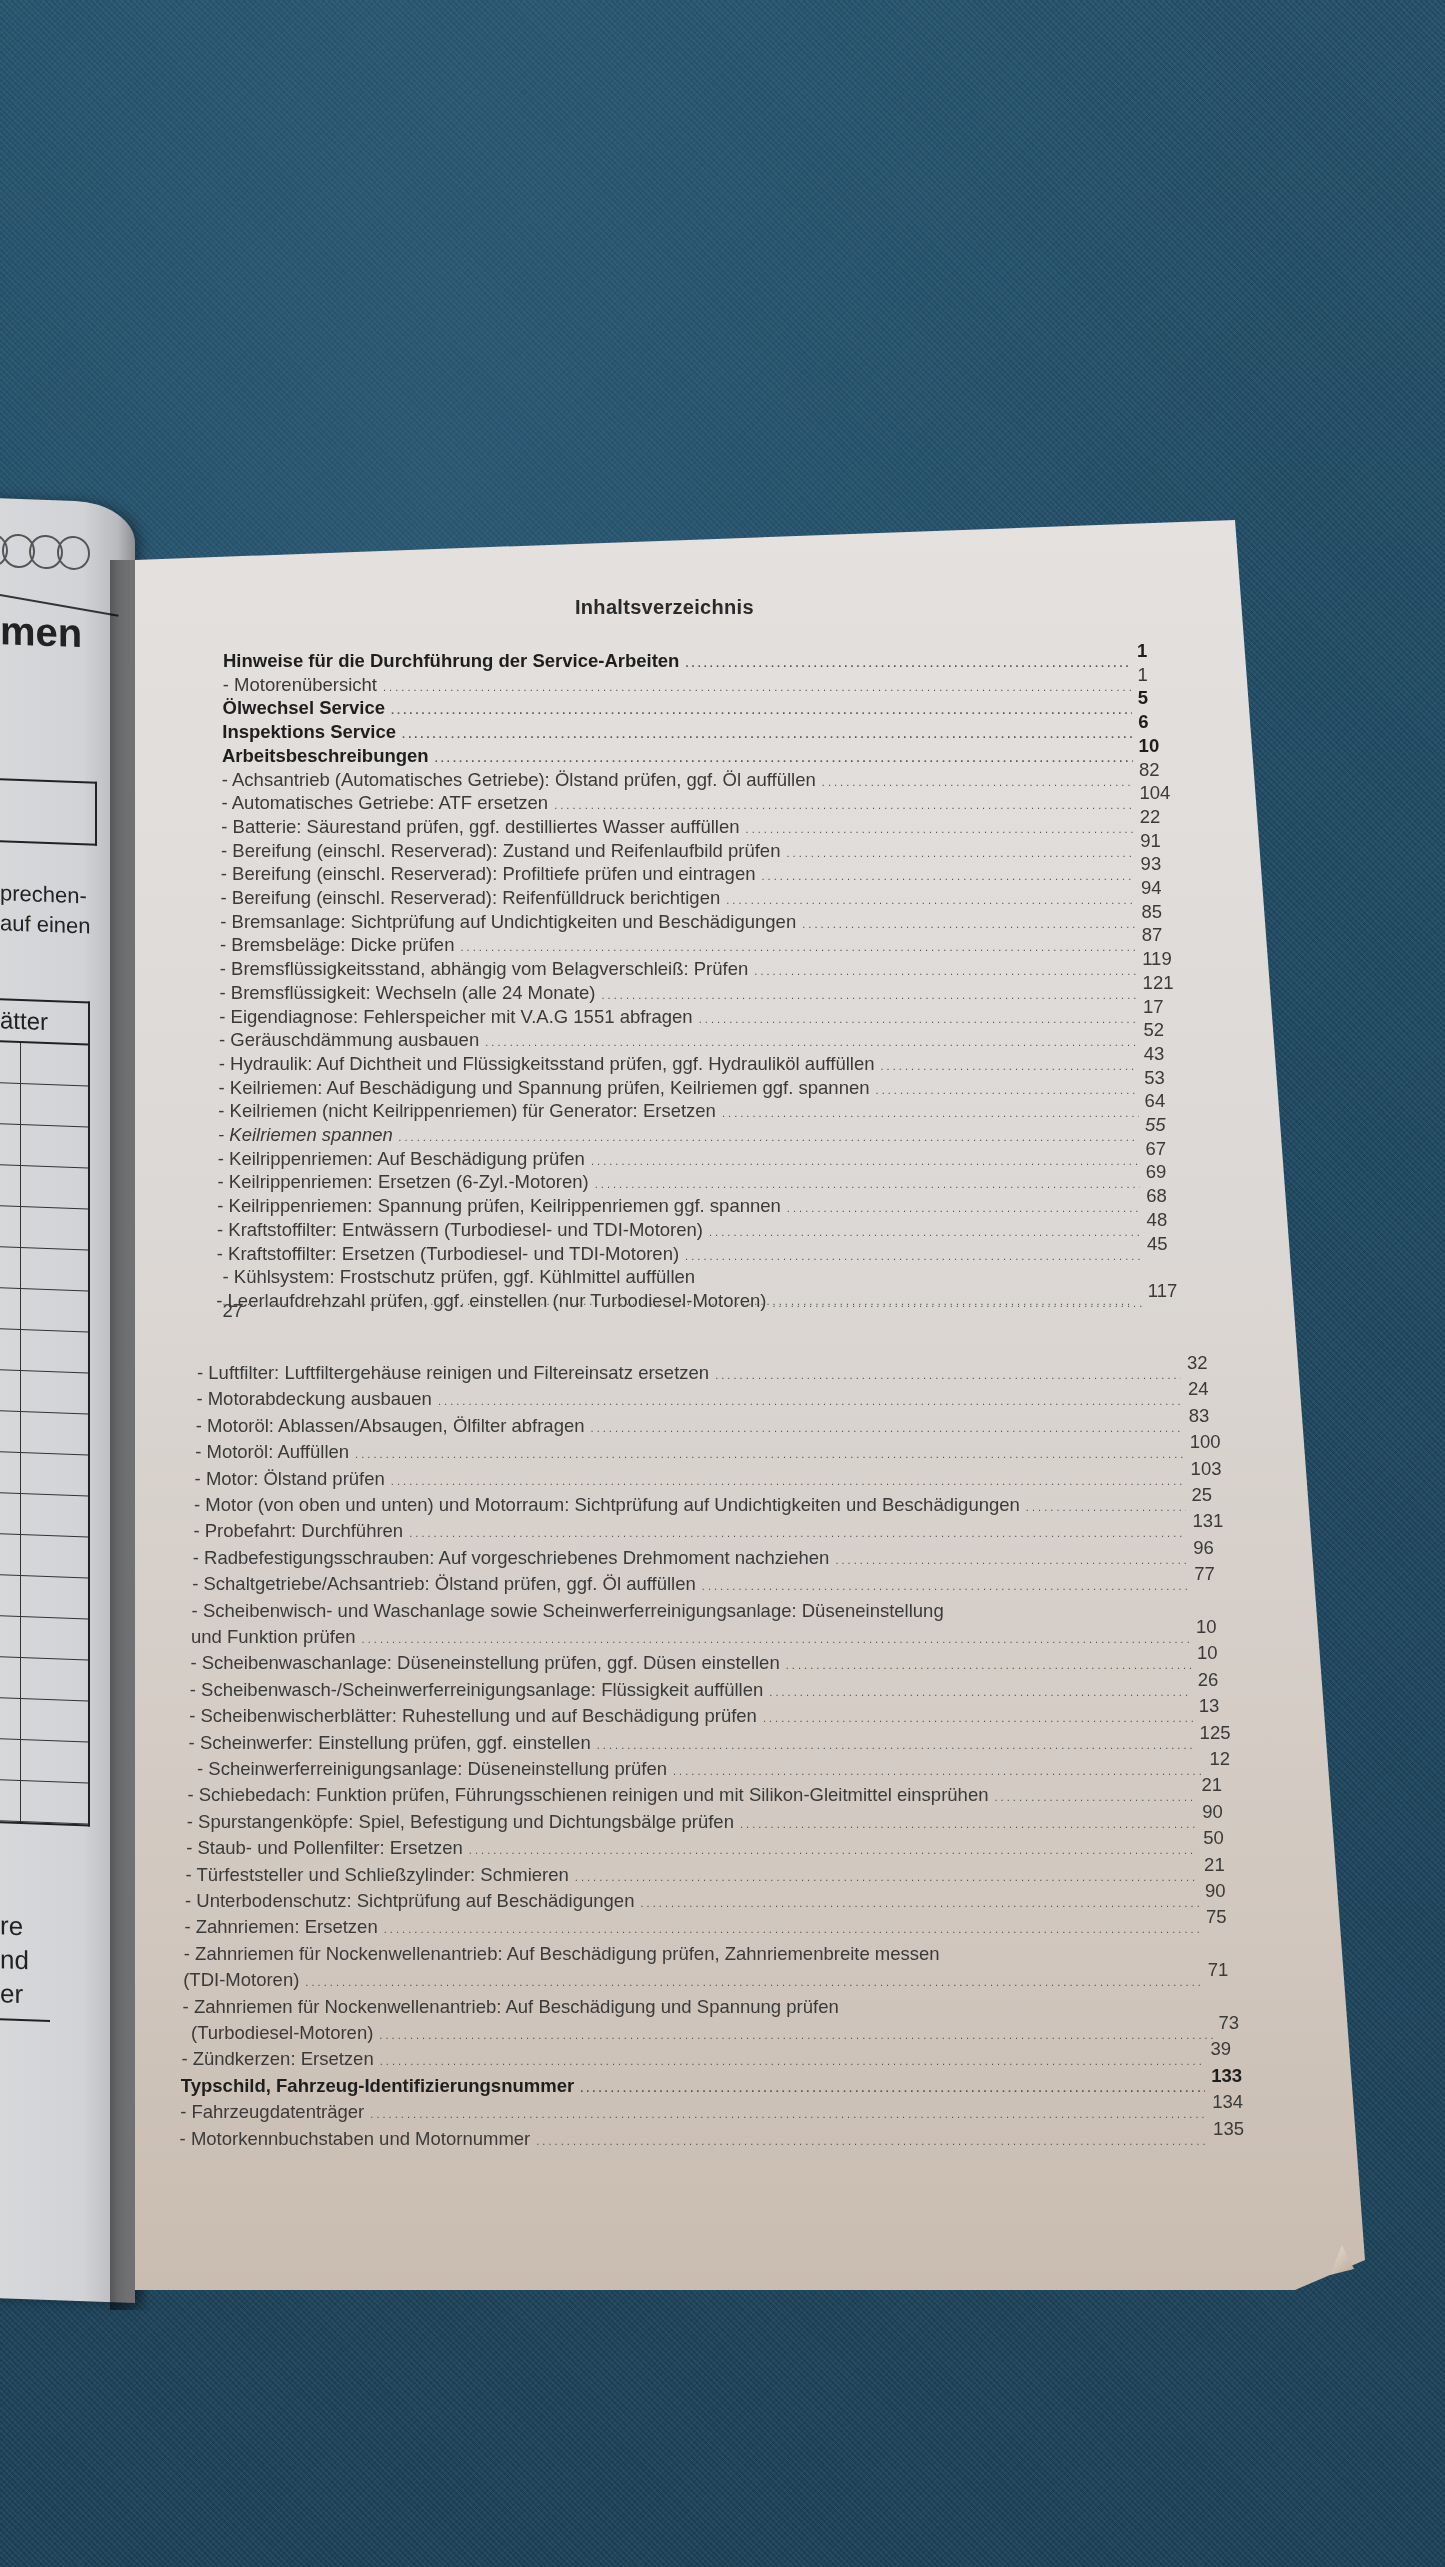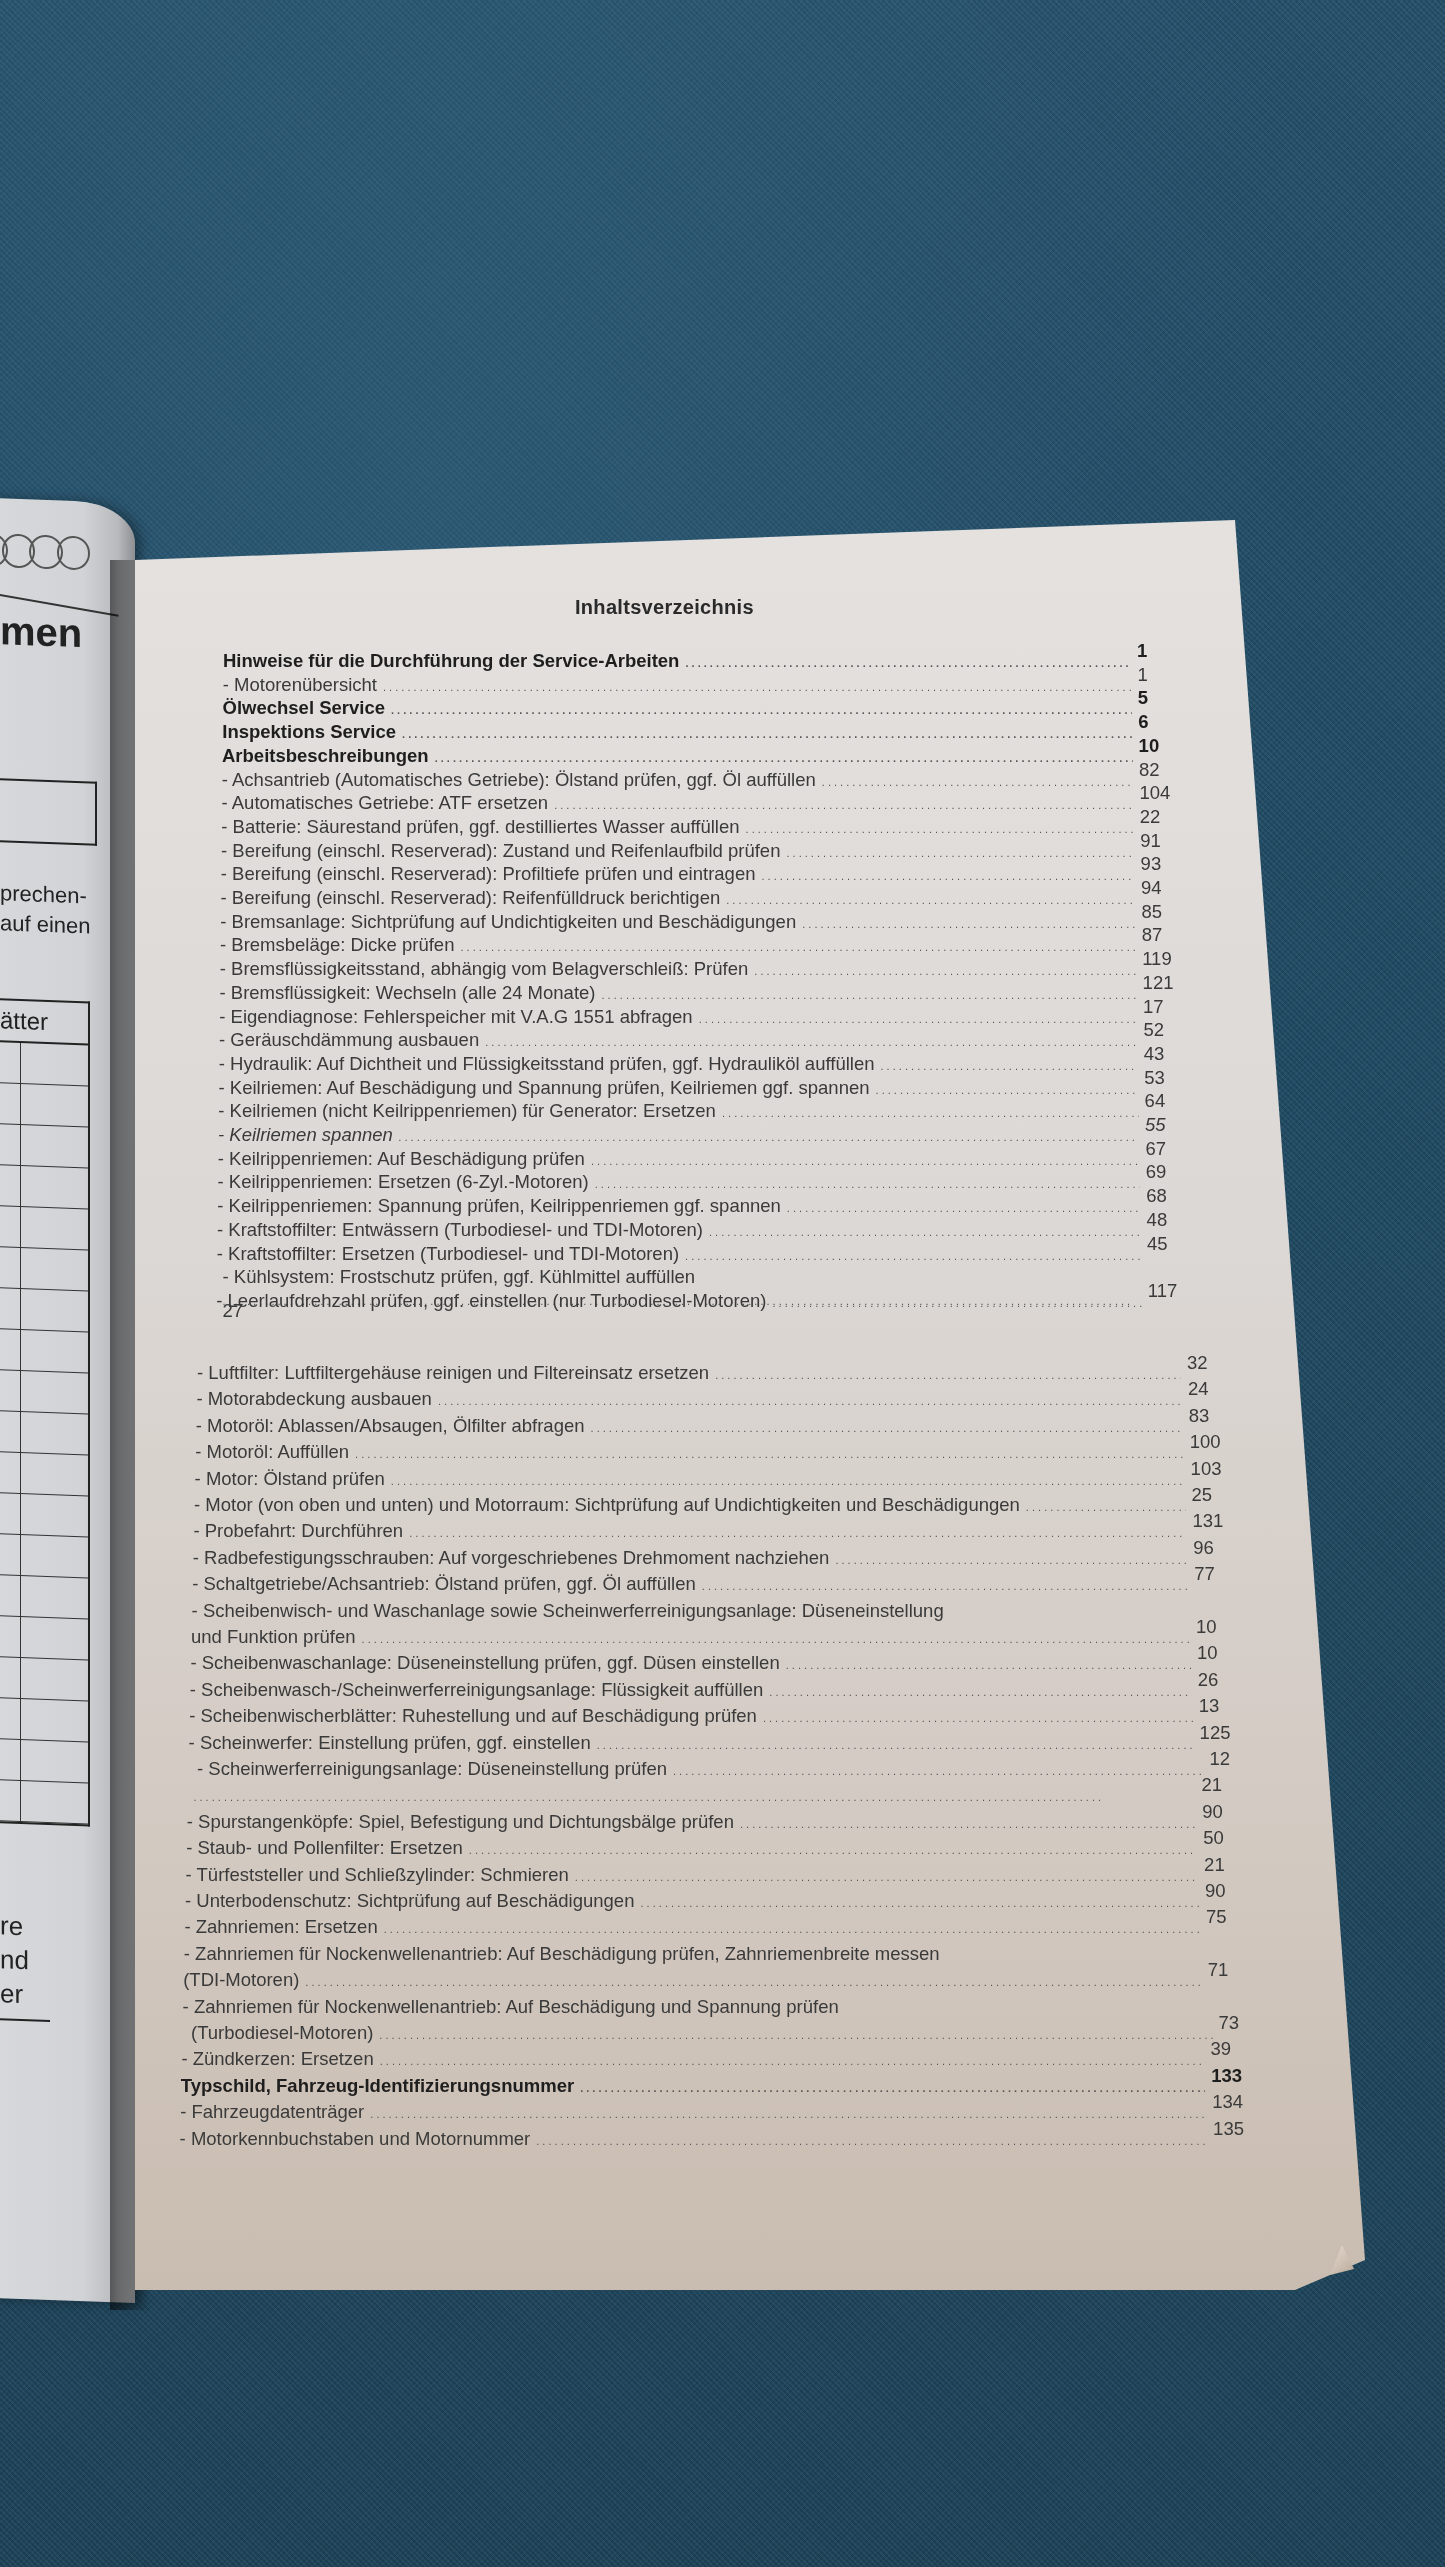--- a/index.html
+++ b/index.html
@@ -340,20 +340,21 @@
           <span class="label">- Scheinwerfer: Einstellung prüfen, ggf. einstellen</span>
           <span class="dots"></span>
           <span class="num">125</span>
         </div>
         <div class="row" style="top: 1238px; left: 62px; width: 1060.5px;">
           <span class="label">- Scheinwerferreinigungsanlage: Düseneinstellung prüfen</span>
           <span class="dots"></span>
           <span class="num">12</span>
         </div>
         <div class="row" style="top: 1264.4px; left: 52.4px; width: 1062px;">
+          <span class="label">- Schiebedach: Funktion prüfen, Führungsschienen reinigen und mit Silikon-Gleitmittel einsprühen</span>
           <span class="dots"></span>
           <span class="num">21</span>
         </div>
         <div class="row" style="top: 1290.8px; left: 51.8px; width: 1063.5px;">
           <span class="label">- Spurstangenköpfe: Spiel, Befestigung und Dichtungsbälge prüfen</span>
           <span class="dots"></span>
           <span class="num">90</span>
         </div>
         <div class="row" style="top: 1317.2px; left: 51.2px; width: 1065px; align-items: flex-end;">
           <span class="label">- Staub- und Pollenfilter: Ersetzen</span>

